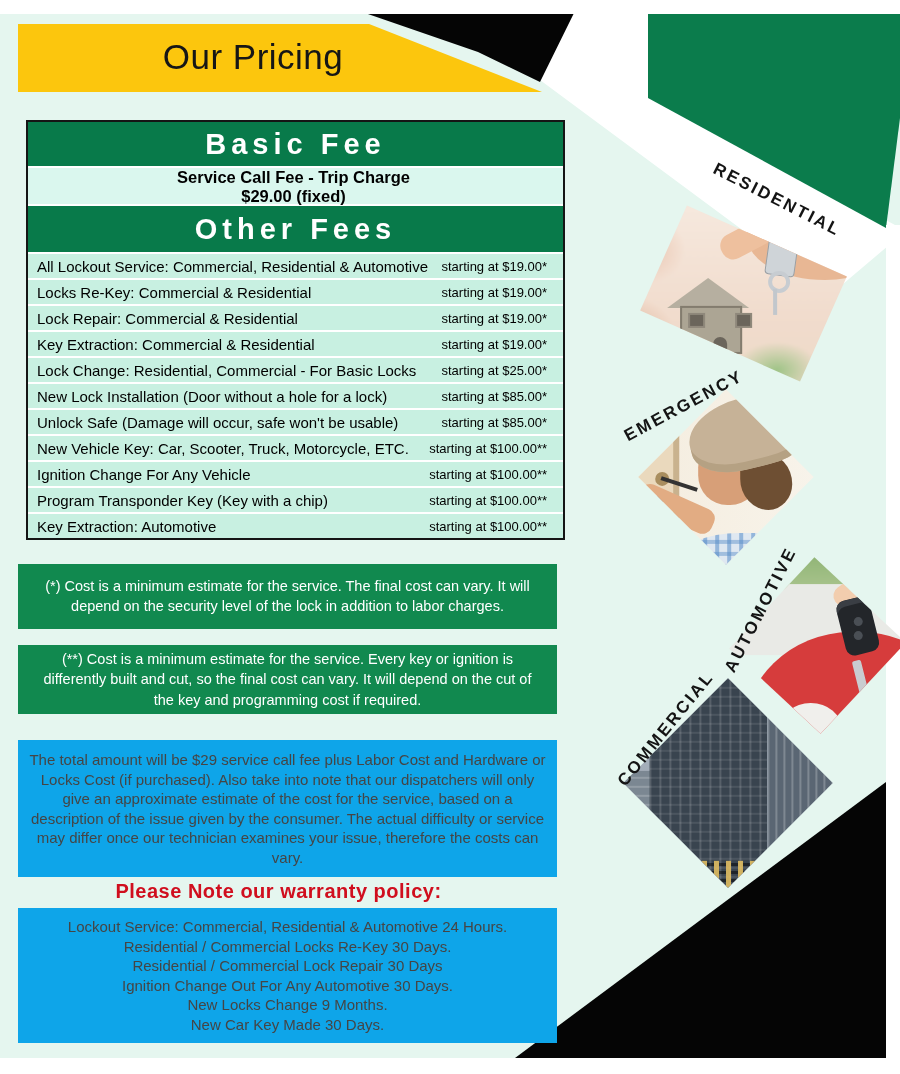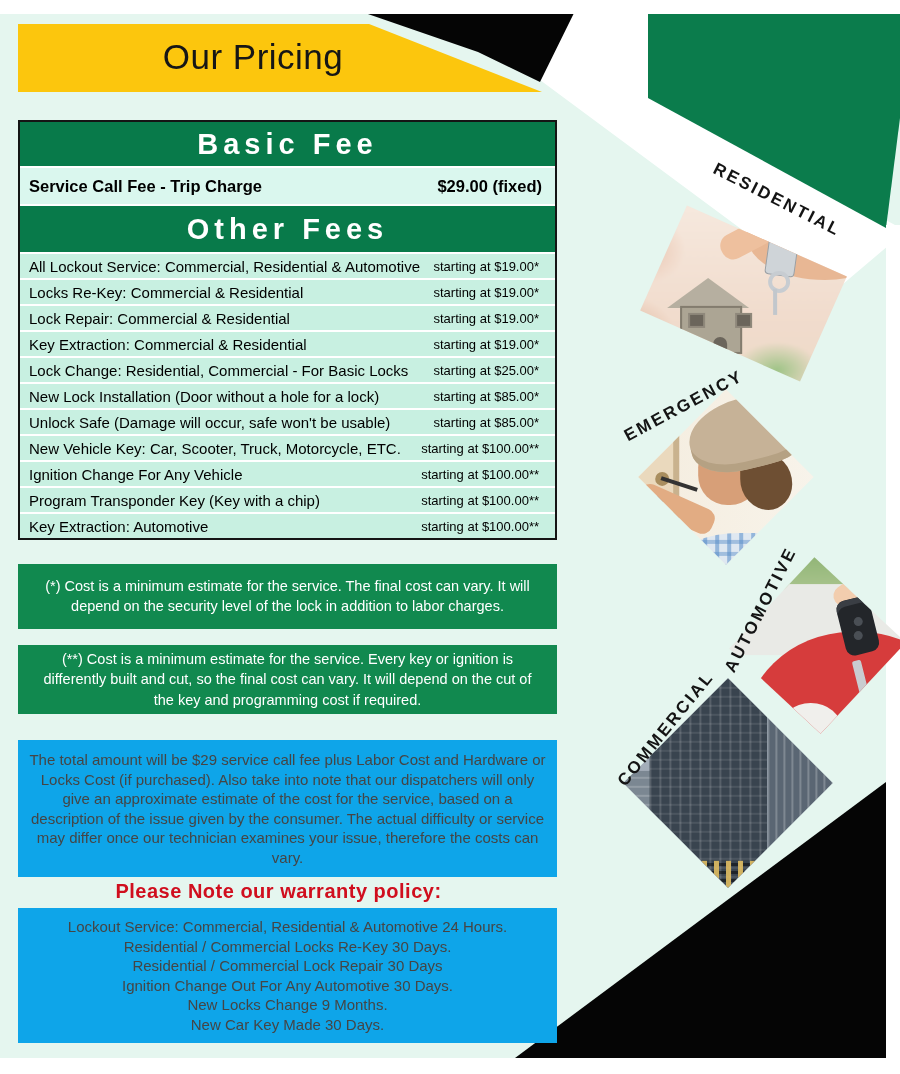--- a/index.html
+++ b/index.html
@@ -8,30 +8,30 @@
   .canvas { position:relative; width:900px; height:1074px; background:#ffffff; overflow:hidden; }
   svg.bg { position:absolute; left:0; top:0; }
 
   
   .banner { position:absolute; left:18px; top:24px; width:524px; height:68px;
             background:#fcc60d; clip-path:polygon(0 0,67% 0,100% 100%,0 100%); }
   .banner-text { position:absolute; left:0; top:50%; width:470px; transform:translateY(-53%);
                  text-align:center; font-size:35px; color:#161616; letter-spacing:0.5px; }
 
   
-  .price-table { position:absolute; left:18px; top:120px; width:539px;
+  .price-table { position:absolute; left:26px; top:120px; width:539px;
                  background:#ffffff; border:2px solid #151515;
                  display:flex; flex-direction:column; gap:2px; }
   .thead { background:#087a4a; color:#ffffff; font-weight:bold;
            display:flex; align-items:center; justify-content:center; letter-spacing:5px; }
   .thead.h1 { height:44px; font-size:29px; }
   .thead.h2 { height:46px; font-size:29px; }
   .service-row { height:36px; background:#daf7ee; display:flex; align-items:center;
                  justify-content:space-between; padding:0 13px 0 9px;
-                 font-size:16.5px; font-weight:bold; color:#000; }
+                 font-size:16.5px; font-weight:bold; color:#000;flex-direction:column; }
   .fee-row { height:24px; background:#c8f0e1; display:flex; align-items:center;
              justify-content:space-between; padding:0 16px 0 9px; color:#000; }
   .fee-row .lbl { font-size:15px;text-align:center; }
   .fee-row .prc { font-size:13px; }
 
   
   .note-green { position:absolute; left:18px; width:539px; background:#11894f;
                 color:#ffffff; text-align:center; font-size:14.5px; line-height:1.4; }
   #note1 { top:564px; min-height:65px; padding:12px 2px; }
   #note2 { top:645px; min-height:64px; padding:4px 14px; }

